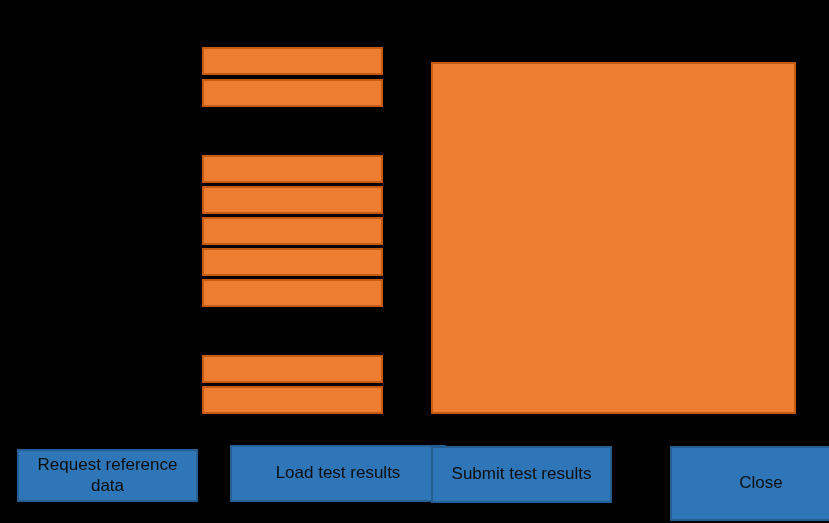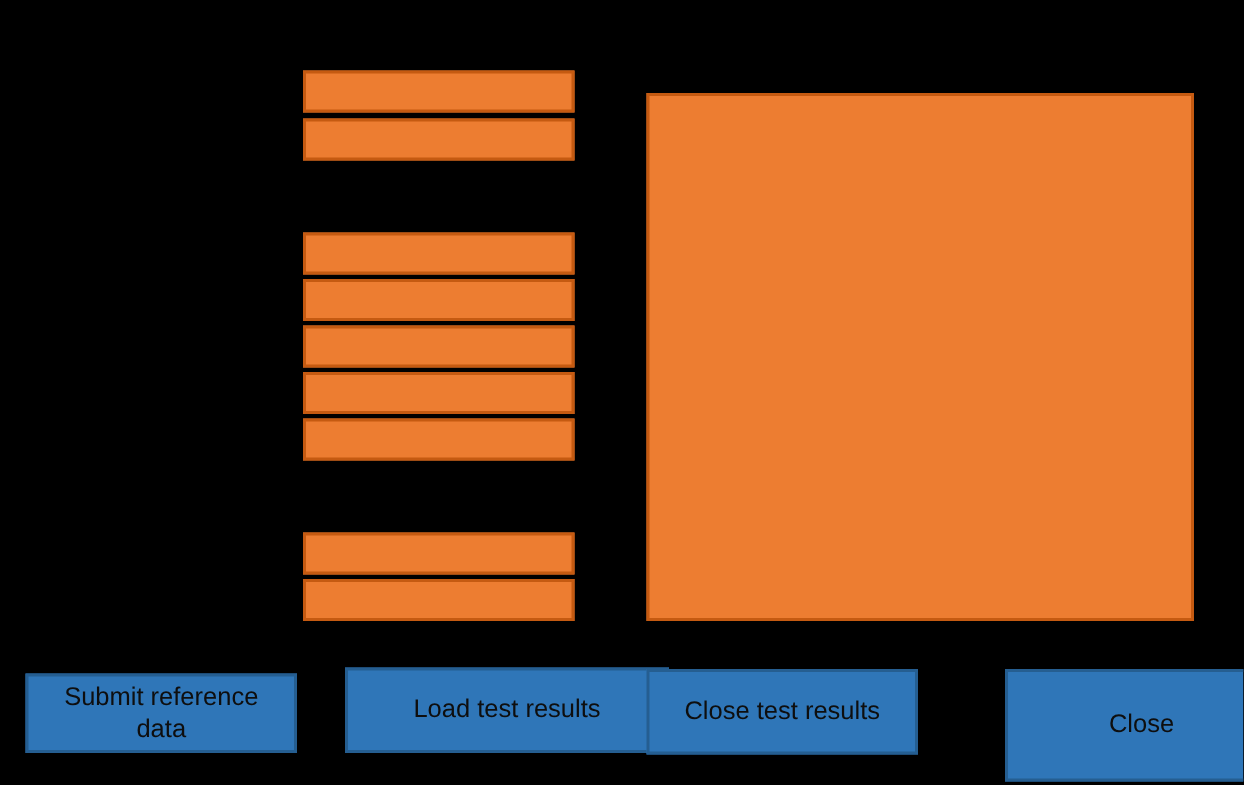--- a/index.html
+++ b/index.html
@@ -97,21 +97,21 @@
 
     <div class="field-group g3">
       <div class="input-field"></div>
       <div class="input-field"></div>
     </div>
 
   </div>
 
   <div class="results-panel"></div>
 
-  <div class="action-button btn-1">Submit reference data</div>
+  <div class="action-button btn-1">Request reference data</div>
 
   <div class="action-button btn-2">Load test results</div>
 
-  <div class="action-button btn-3">Close test results</div>
+  <div class="action-button btn-3">Submit test results</div>
 
   <div class="action-button btn-4">Close</div>
 
 </div>
 
 </body></html>

